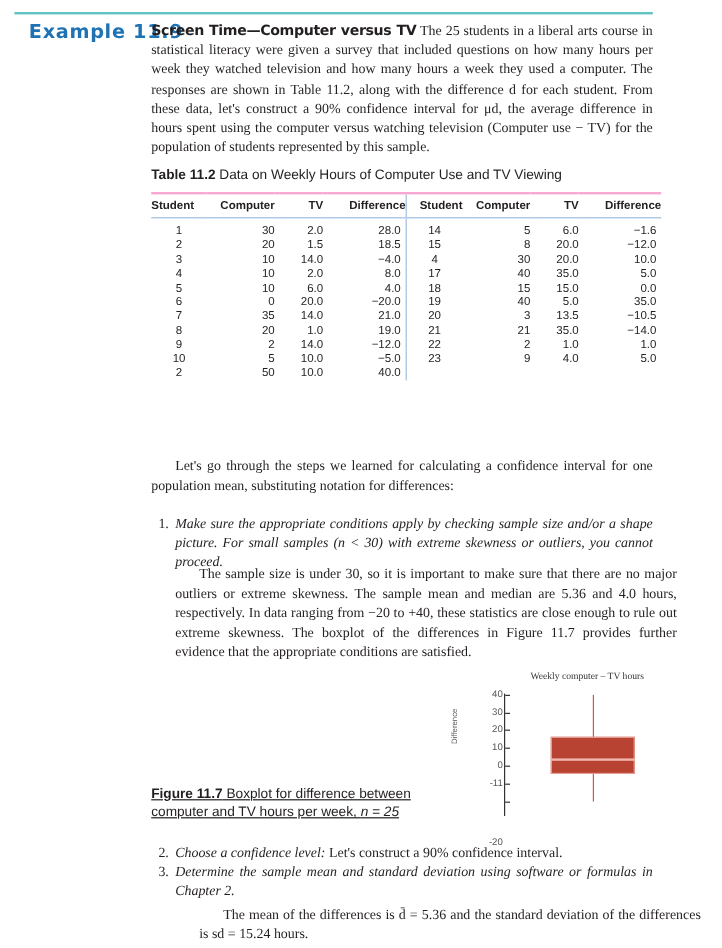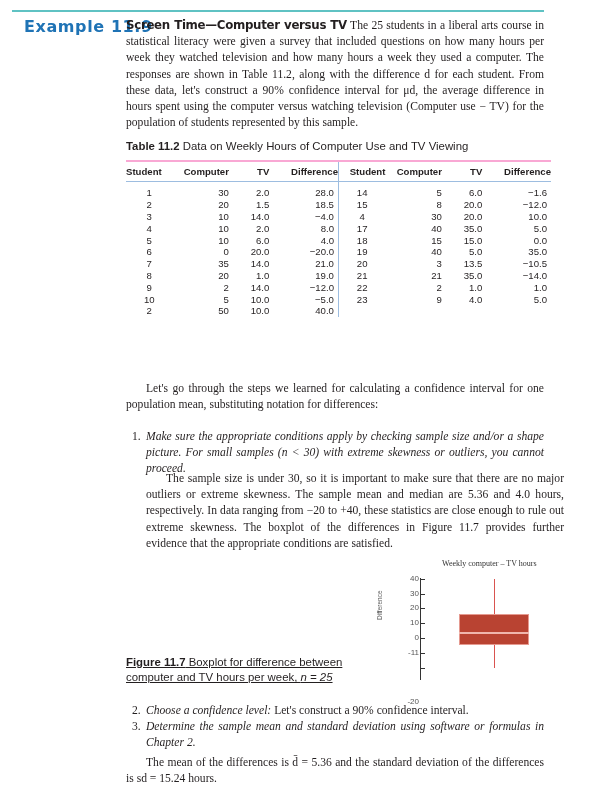--- a/index.html
+++ b/index.html
@@ -231,15 +231,15 @@
 <div class="step" style="top:703px;">
   <span class="num">2.</span>
   <i>Choose a confidence level:</i><span> Let's construct a 90% confidence interval.</span>
 </div>
 
 <div class="step" style="top:719px;">
   <span class="num">3.</span>
   <i>Determine the sample mean and standard deviation using software or formulas in Chapter 2.</i>
 </div>
 
-<div class="para" style="top:755px;">
+<div class="para" style="top:755px;margin-left:40px;">
   <span class="indent"></span><span>The mean of the differences is d̄ = 5.36 and the standard deviation of the differences is sd = 15.24 hours.</span>
 </div>
 
 </body></html>

